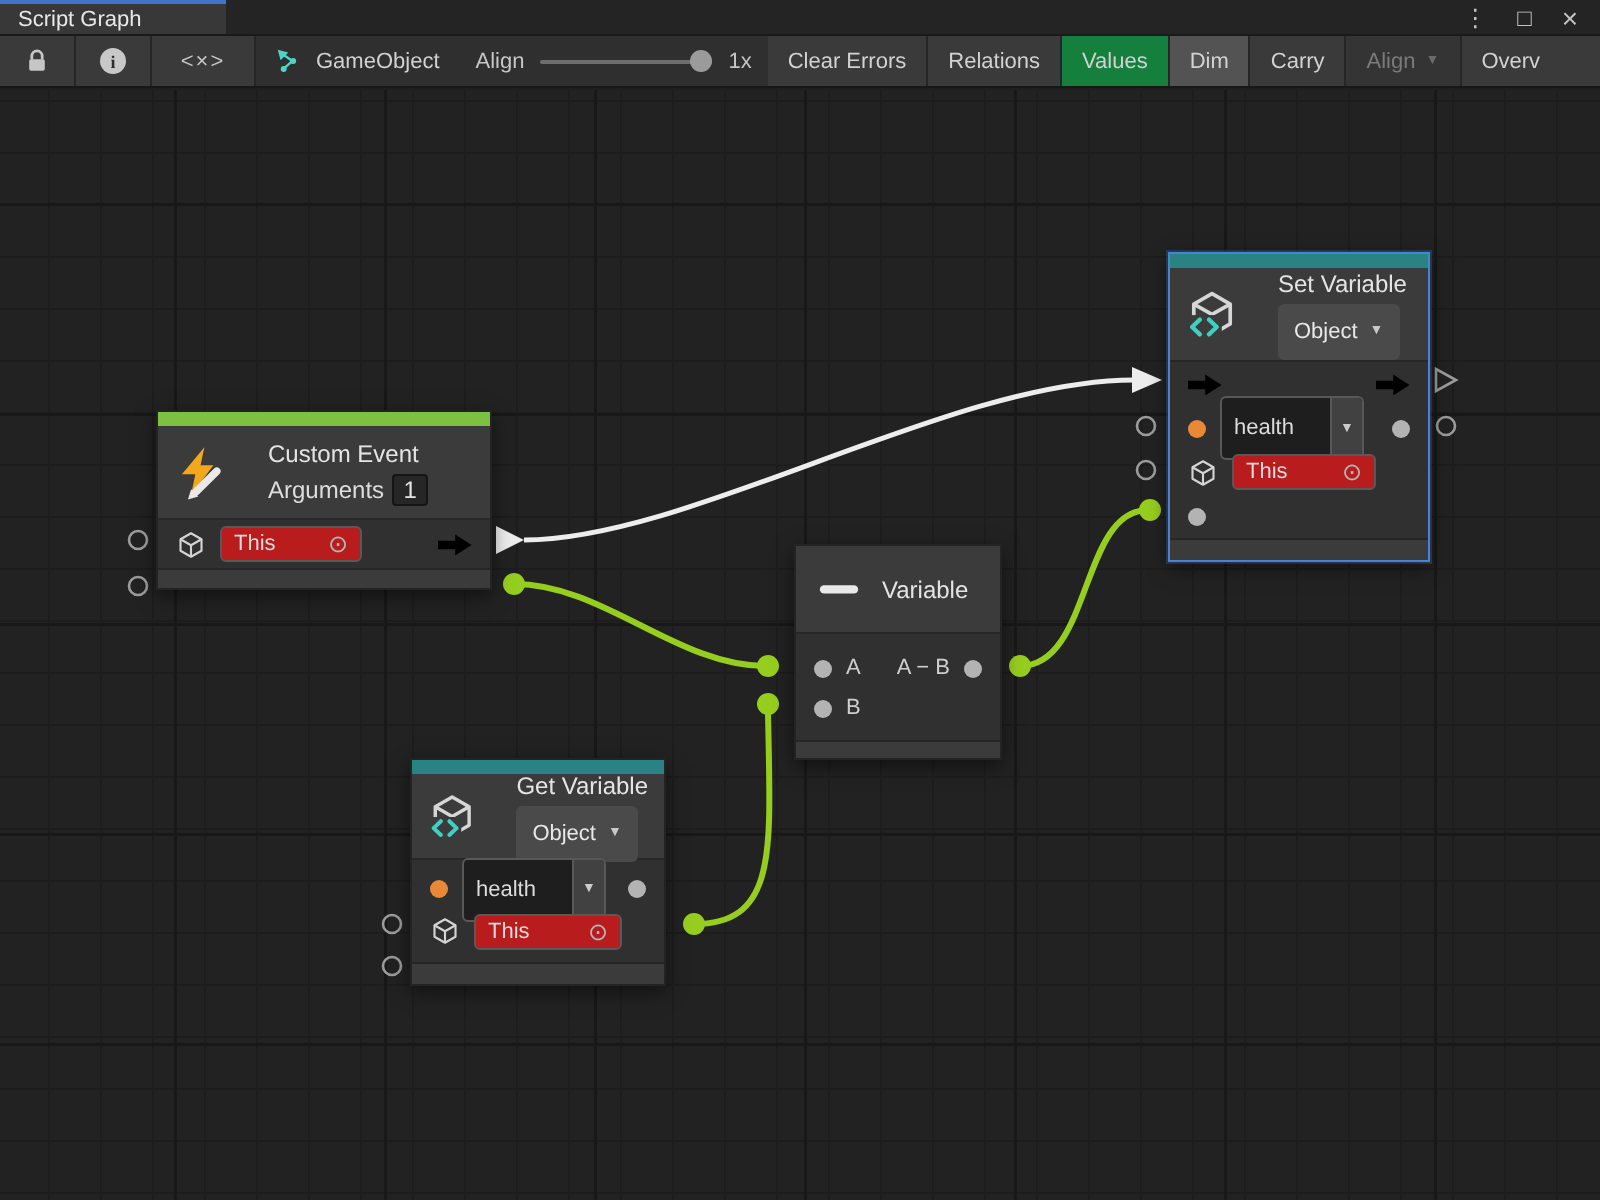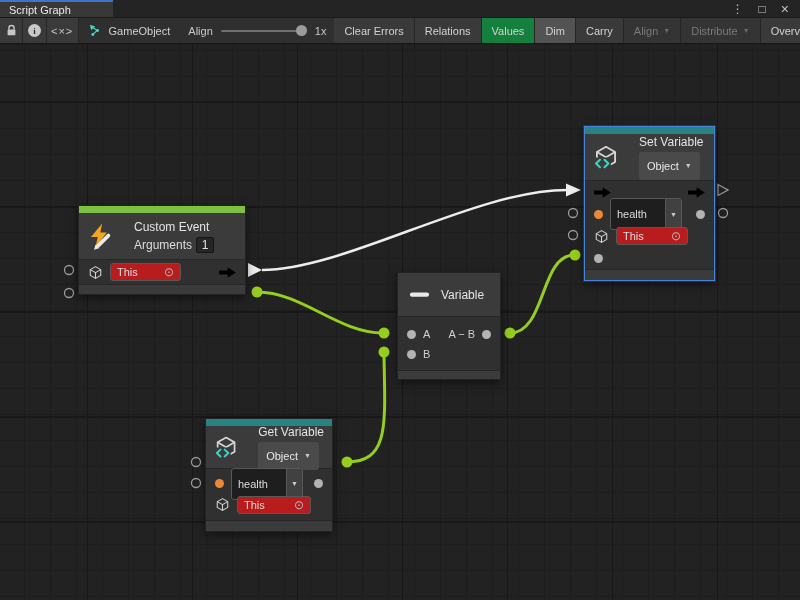--- a/index.html
+++ b/index.html
@@ -98,21 +98,21 @@
   #node-custom-event .header{height:46px}
   #node-custom-event .row{height:24px}
   #node-custom-event .footer{height:10px}
 
   #node-set-variable{left:584px;top:81px;width:131px;border:1px solid var(--selection-blue);
         box-shadow:0 0 0 1px rgba(68,133,216,.25),0 3px 9px rgba(0,0,0,.5)}
   #node-set-variable .header{height:46px}
   #node-set-variable .row{height:22px}
   #node-set-variable .footer{height:11px}
 
-  #node-get-variable{left:205px;top:373px;width:128px}
+  #node-get-variable{left:205px;top:334px;width:128px}
   #node-get-variable .header{height:42px}
   #node-get-variable .body{padding:4px 0 5px 0}
   #node-get-variable .row{height:21px}
   #node-get-variable .footer{height:11px}
 
   #node-subtract{left:397px;top:227px;width:104px}
   #node-subtract .header{height:43px;gap:10px;padding:0 10px}
   #node-subtract .body{padding:7px 0 6px 0}
   #node-subtract .row{height:20px}
   #node-subtract .footer{height:9px}
@@ -203,24 +203,20 @@
       <span>Values</span>
     </div>
     <div class="tbtn dim-on">
       <span>Dim</span>
     </div>
     <div class="tbtn">
       <span>Carry</span>
     </div>
     <div class="tbtn disabled">
       <span>Align</span>
-      <span class="dd-caret">▼</span>
-    </div>
-    <div class="tbtn disabled">
-      <span>Distribute</span>
       <span class="dd-caret">▼</span>
     </div>
     <div class="tb-fill">
       <span>Overv</span>
     </div>
   </div>
 
   <div class="canvas">
 
     <svg class="wires" width="800" height="555" viewBox="0 0 800 555">

